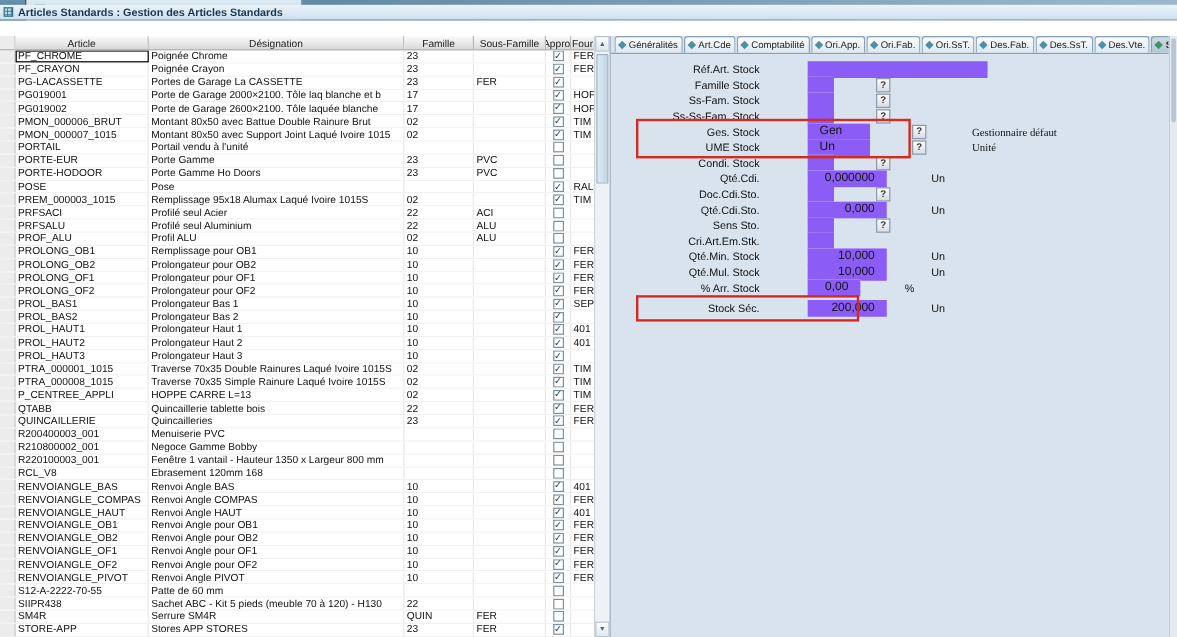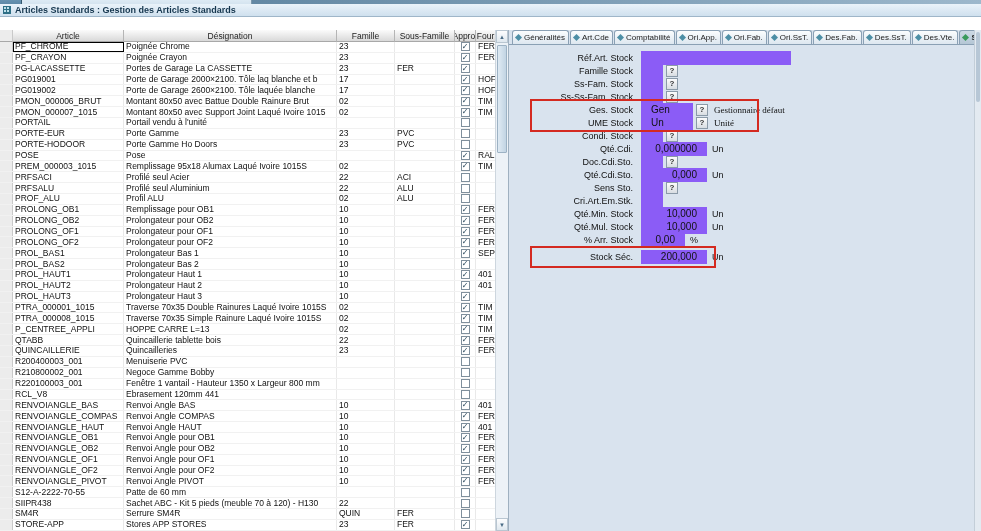--- a/index.html
+++ b/index.html
@@ -50,21 +50,21 @@
 
   
   .detail{position:absolute;left:508px;top:30px;width:466px;height:501px;background:#d9e3ee;border-left:1px solid #9fb0c0;}
   .tabstrip{display:flex;align-items:center;height:15px;padding-left:3px;overflow:hidden;border-bottom:1px solid #8aa0b4;gap:1px;}
   .dtab{display:flex;align-items:center;gap:3px;padding:1px 3px;border:1px solid #8aa0b4;border-bottom:none;border-radius:3px 3px 0 0;background:linear-gradient(#fbfdfe,#dde7f0);font-size:8px;color:#222;white-space:nowrap;height:14px;cursor:pointer;}
   .dtab.active{background:linear-gradient(#cdd9e4,#b4c6d5);font-weight:bold;}
   .ticon{width:5px;height:5px;background:#4d8fa6;transform:rotate(45deg);flex:none;}
   .dtab.active .ticon{background:#3a9a5c;}
 
   .form{position:absolute;left:0;top:15px;right:0;padding-top:6px;}
-  .frow{display:flex;align-items:center;height:13px;}
+  .frow{display:flex;align-items:center;height:13px;gap:32px;}
   .frow.gap-before{margin-top:4px;}
   .flabel{width:132px;text-align:right;padding-right:8px;font-size:9px;color:#101010;white-space:nowrap;flex:none;}
   .fld{height:11px;background:#fff;border:7px solid #8b5cf6;font-size:10px;display:flex;align-items:center;padding:0 3px;color:#111;}
   .fld.wide{width:150px;}
   .fld.lookup{width:52px;}
   .fld.lookup-empty{width:22px;}
   .fld.num{width:66px;justify-content:flex-end;}
   .fld.numsmall{width:44px;justify-content:flex-end;}
   .qbtn{width:12px;height:12px;margin-left:3px;background:linear-gradient(#fcfcfc,#d8dde2);border:1px solid #8a9aa8;font-size:8px;font-weight:bold;display:flex;align-items:center;justify-content:center;color:#333;cursor:pointer;flex:none;}
   .unit{margin-left:5px;font-size:9px;color:#111;}
@@ -452,21 +452,21 @@
           <div class="tcell w-fam"></div>
           <div class="tcell w-sfam"></div>
           <div class="tcell w-appro">
             <div class="cb"></div>
           </div>
           <div class="tcell w-four"></div>
         </div>
         <div class="trow">
           <div class="tcell sel"></div>
           <div class="tcell w-article">RCL_V8</div>
-          <div class="tcell w-desig">Ebrasement 120mm 441</div>
+          <div class="tcell w-desig">Ebrasement 120mm 168</div>
           <div class="tcell w-fam"></div>
           <div class="tcell w-sfam"></div>
           <div class="tcell w-appro">
             <div class="cb"></div>
           </div>
           <div class="tcell w-four"></div>
         </div>
         <div class="trow">
           <div class="tcell sel"></div>
           <div class="tcell w-article">RENVOIANGLE_BAS</div>

